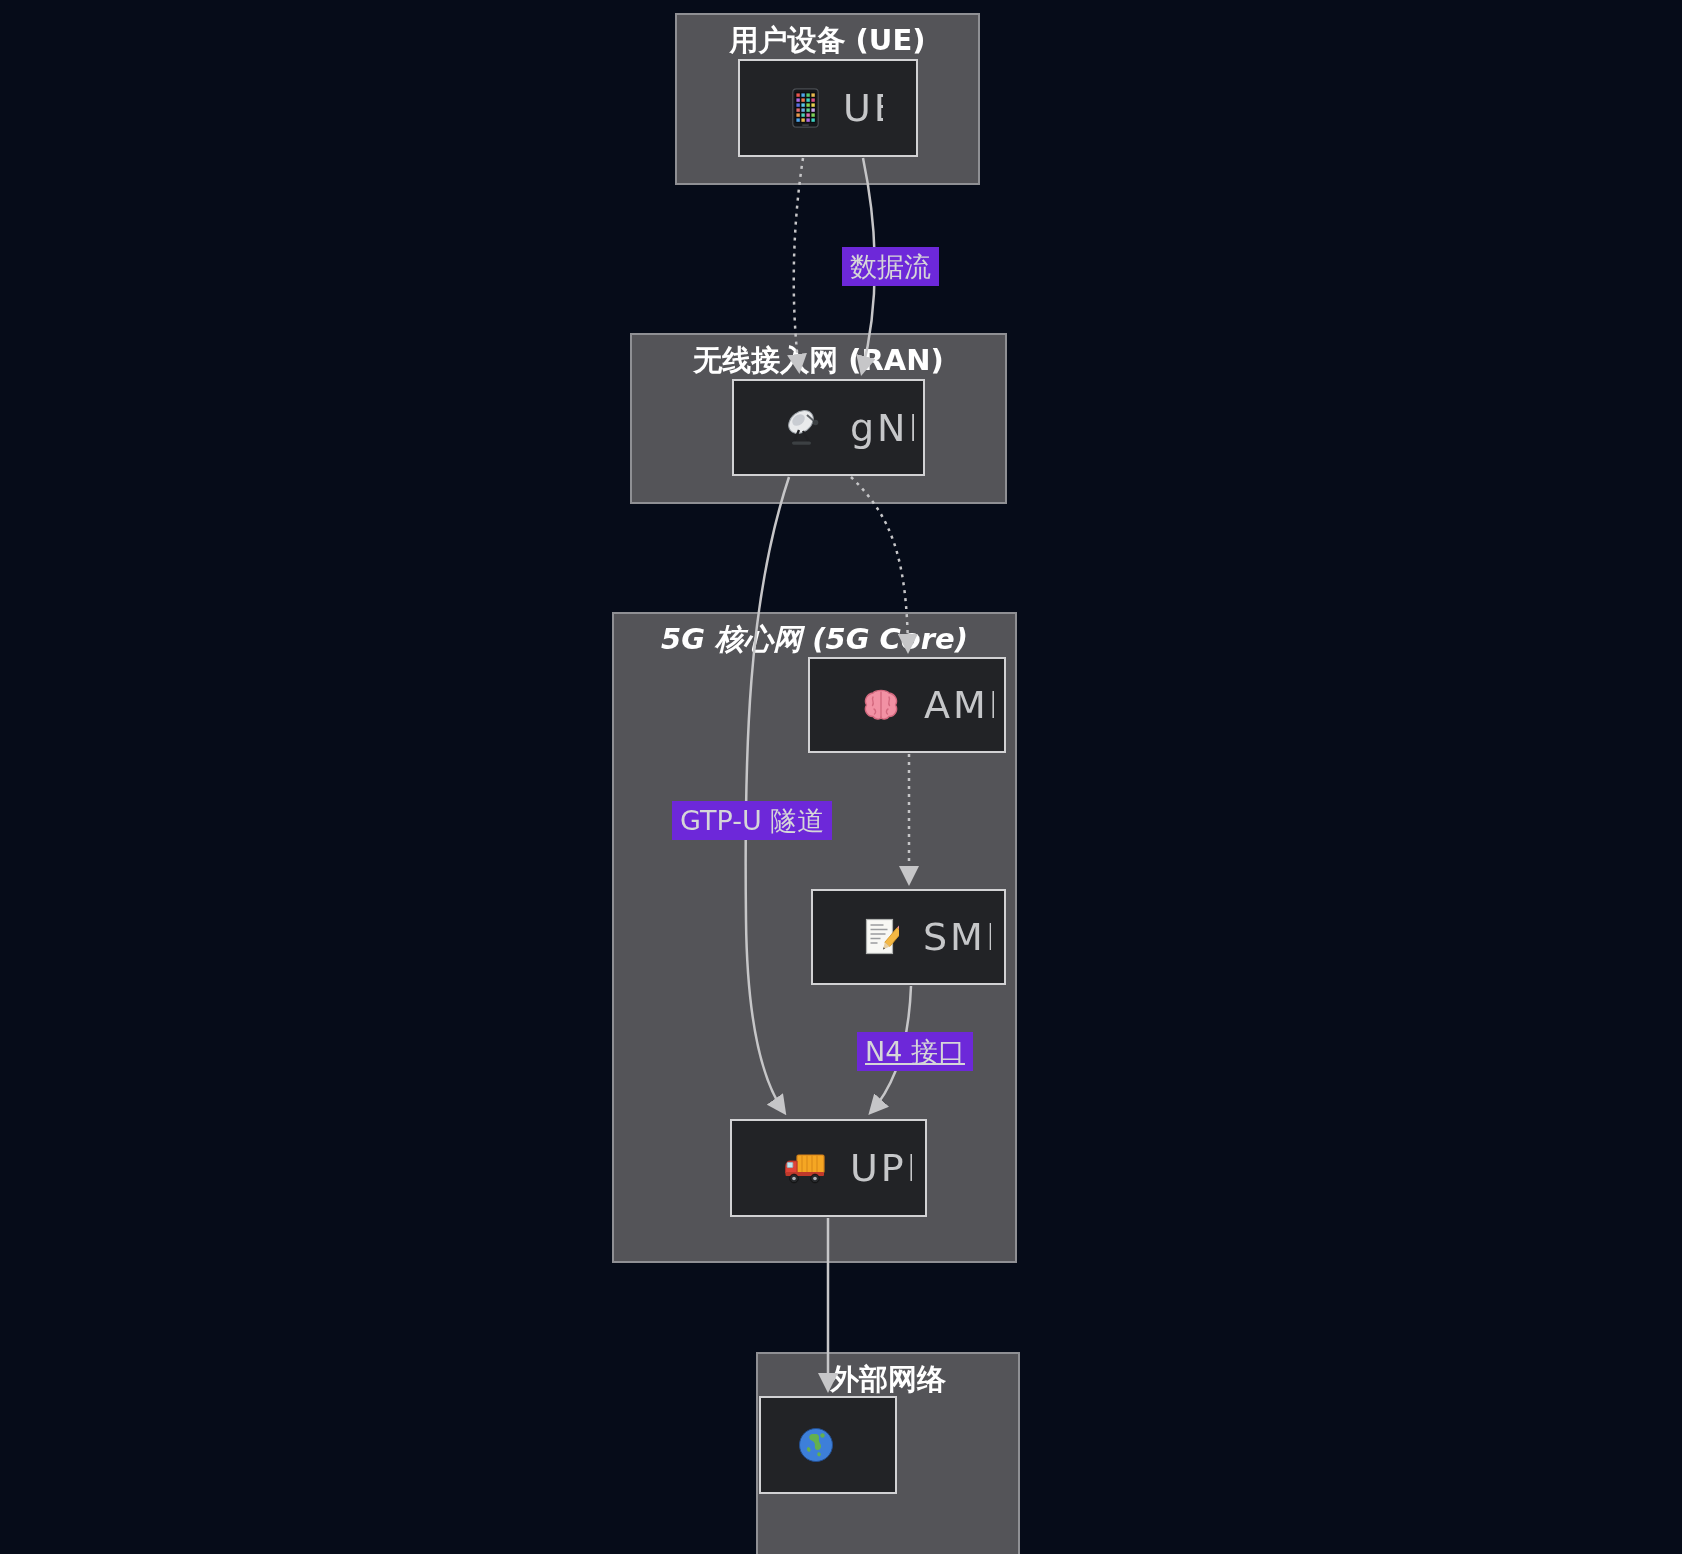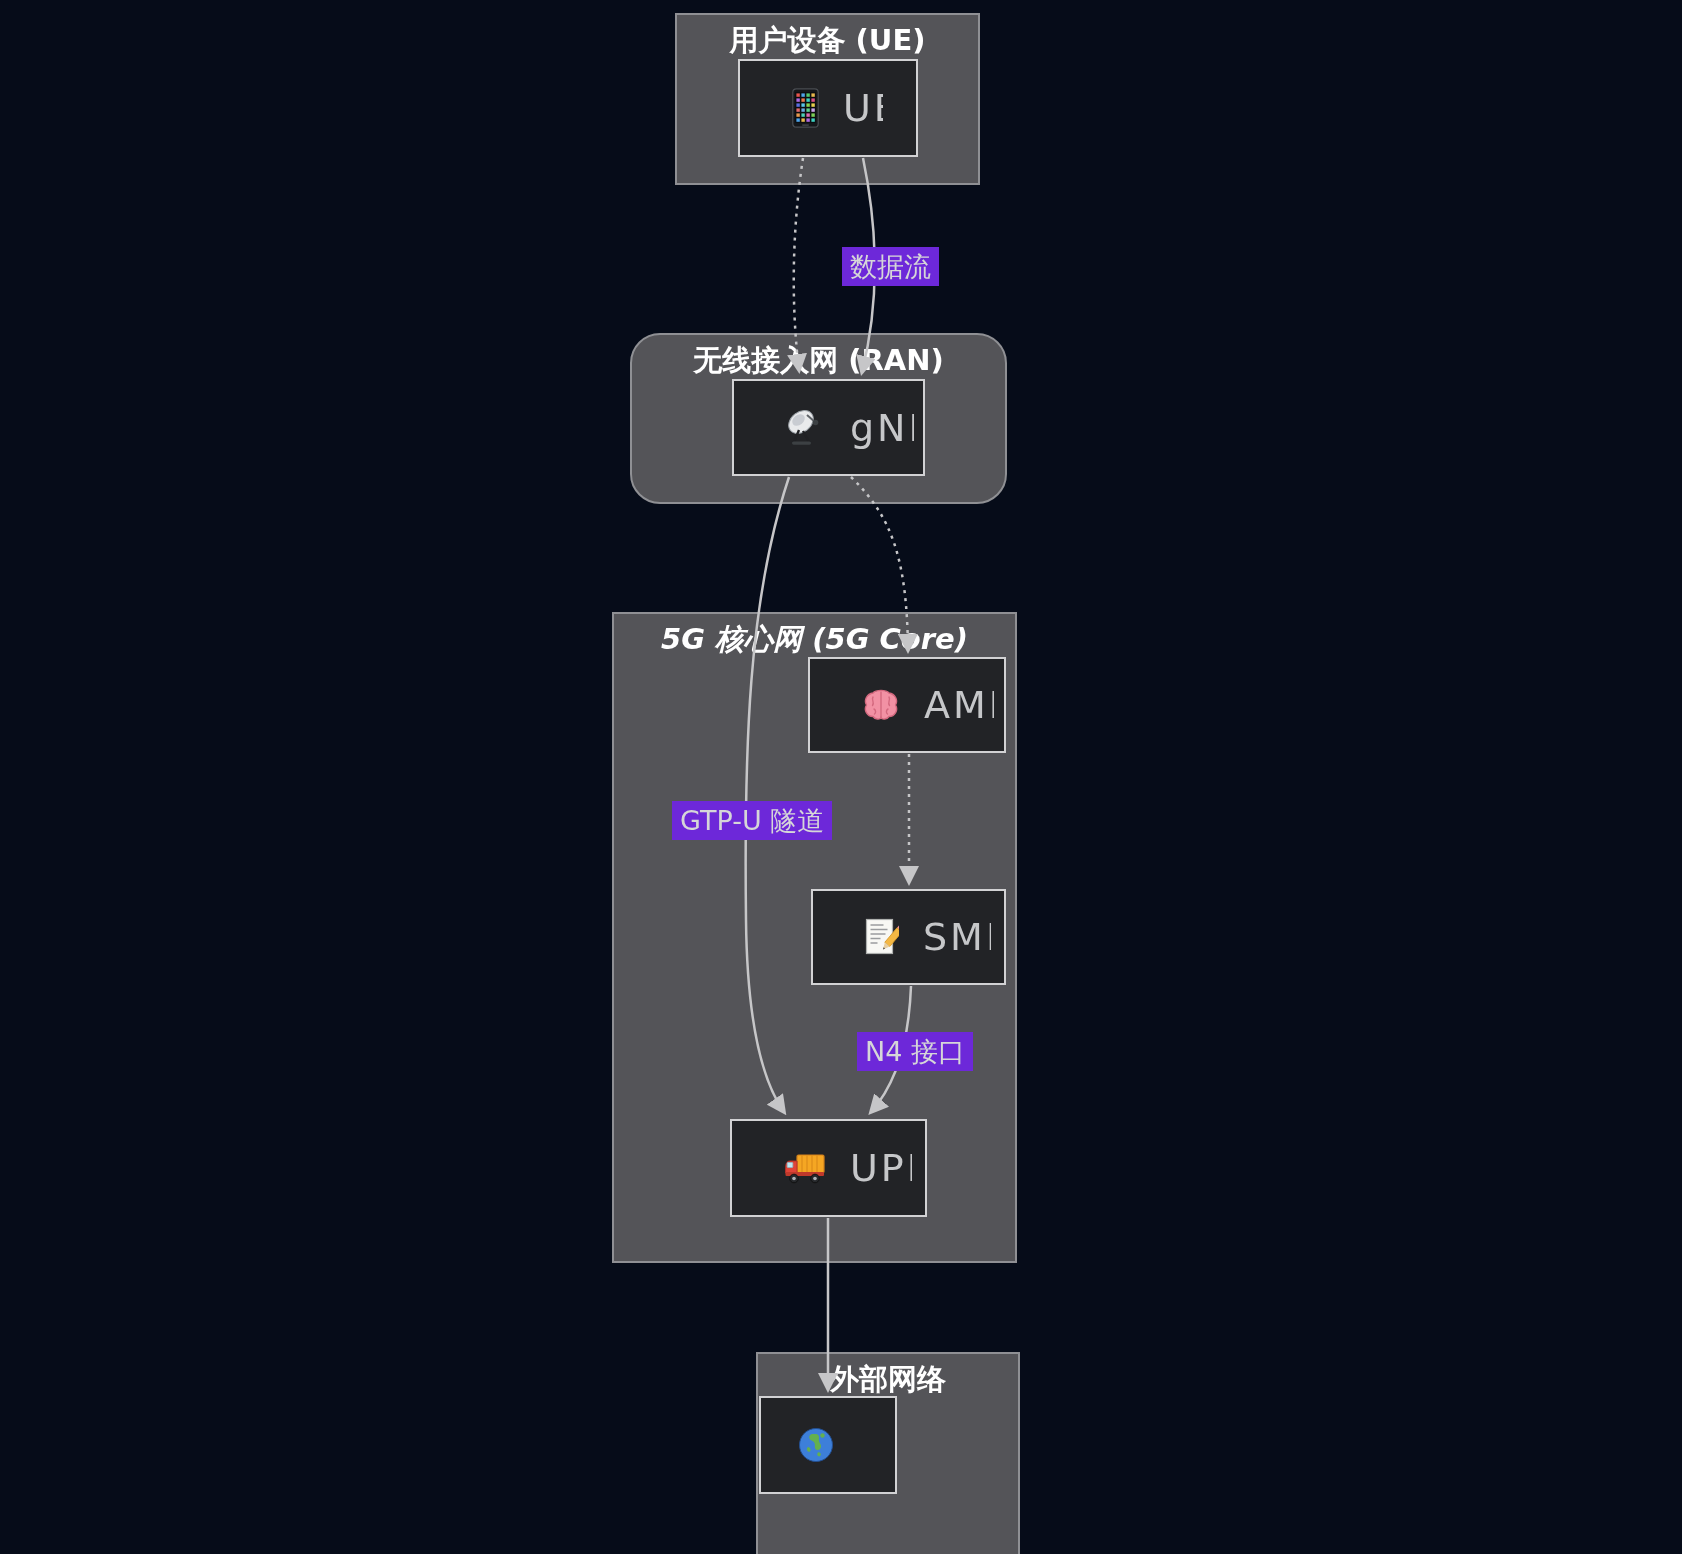--- a/index.html
+++ b/index.html
@@ -37,21 +37,21 @@
 </style>
 </head>
 <body>
 
 <div class="canvas">
 
   <div class="cluster" style="left:675px;top:13px;width:305px;height:172px;">
     <div class="cluster-title">用户设备 (UE)</div>
   </div>
 
-  <div class="cluster" style="left:630px;top:333px;width:377px;height:171px;border-radius:30px;">
+  <div class="cluster" style="left:630px;top:333px;width:377px;height:171px;">
     <div class="cluster-title">无线接入网 (RAN)</div>
   </div>
 
   <div class="cluster" style="left:612px;top:612px;width:405px;height:651px;font-style:italic;">
     <div class="cluster-title">5G 核心网 (5G Core)</div>
   </div>
 
   <div class="cluster" style="left:720px;top:1352px;width:264px;height:225px;margin-left:36px;">
     <div class="cluster-title">外部网络</div>
   </div>
@@ -185,15 +185,15 @@
           <path d="M22 27.5 C20.8 28.6 21 30.6 22.4 31.2 C23.8 31.8 25.2 30.4 24.8 29 C24.5 27.8 23 26.7 22 27.5 Z" fill="#63b04f"></path>
           <circle cx="26.5" cy="10.5" r="2.2" fill="#63b04f"></circle>
         </svg>
       </span>
       <span class="node-label"></span>
     </div>
   </div>
 
   <div class="edgelabel" style="left:842px;top:247px;">数据流</div>
   <div class="edgelabel" style="left:672px;top:801px;text-align:center;">GTP-U 隧道</div>
-  <div class="edgelabel" style="left:857px;top:1032px;">N4 接口</div>
+  <div class="edgelabel" style="left:857px;top:1032px;text-decoration:underline;">N4 接口</div>
 
 </div>
 
 </body></html>

